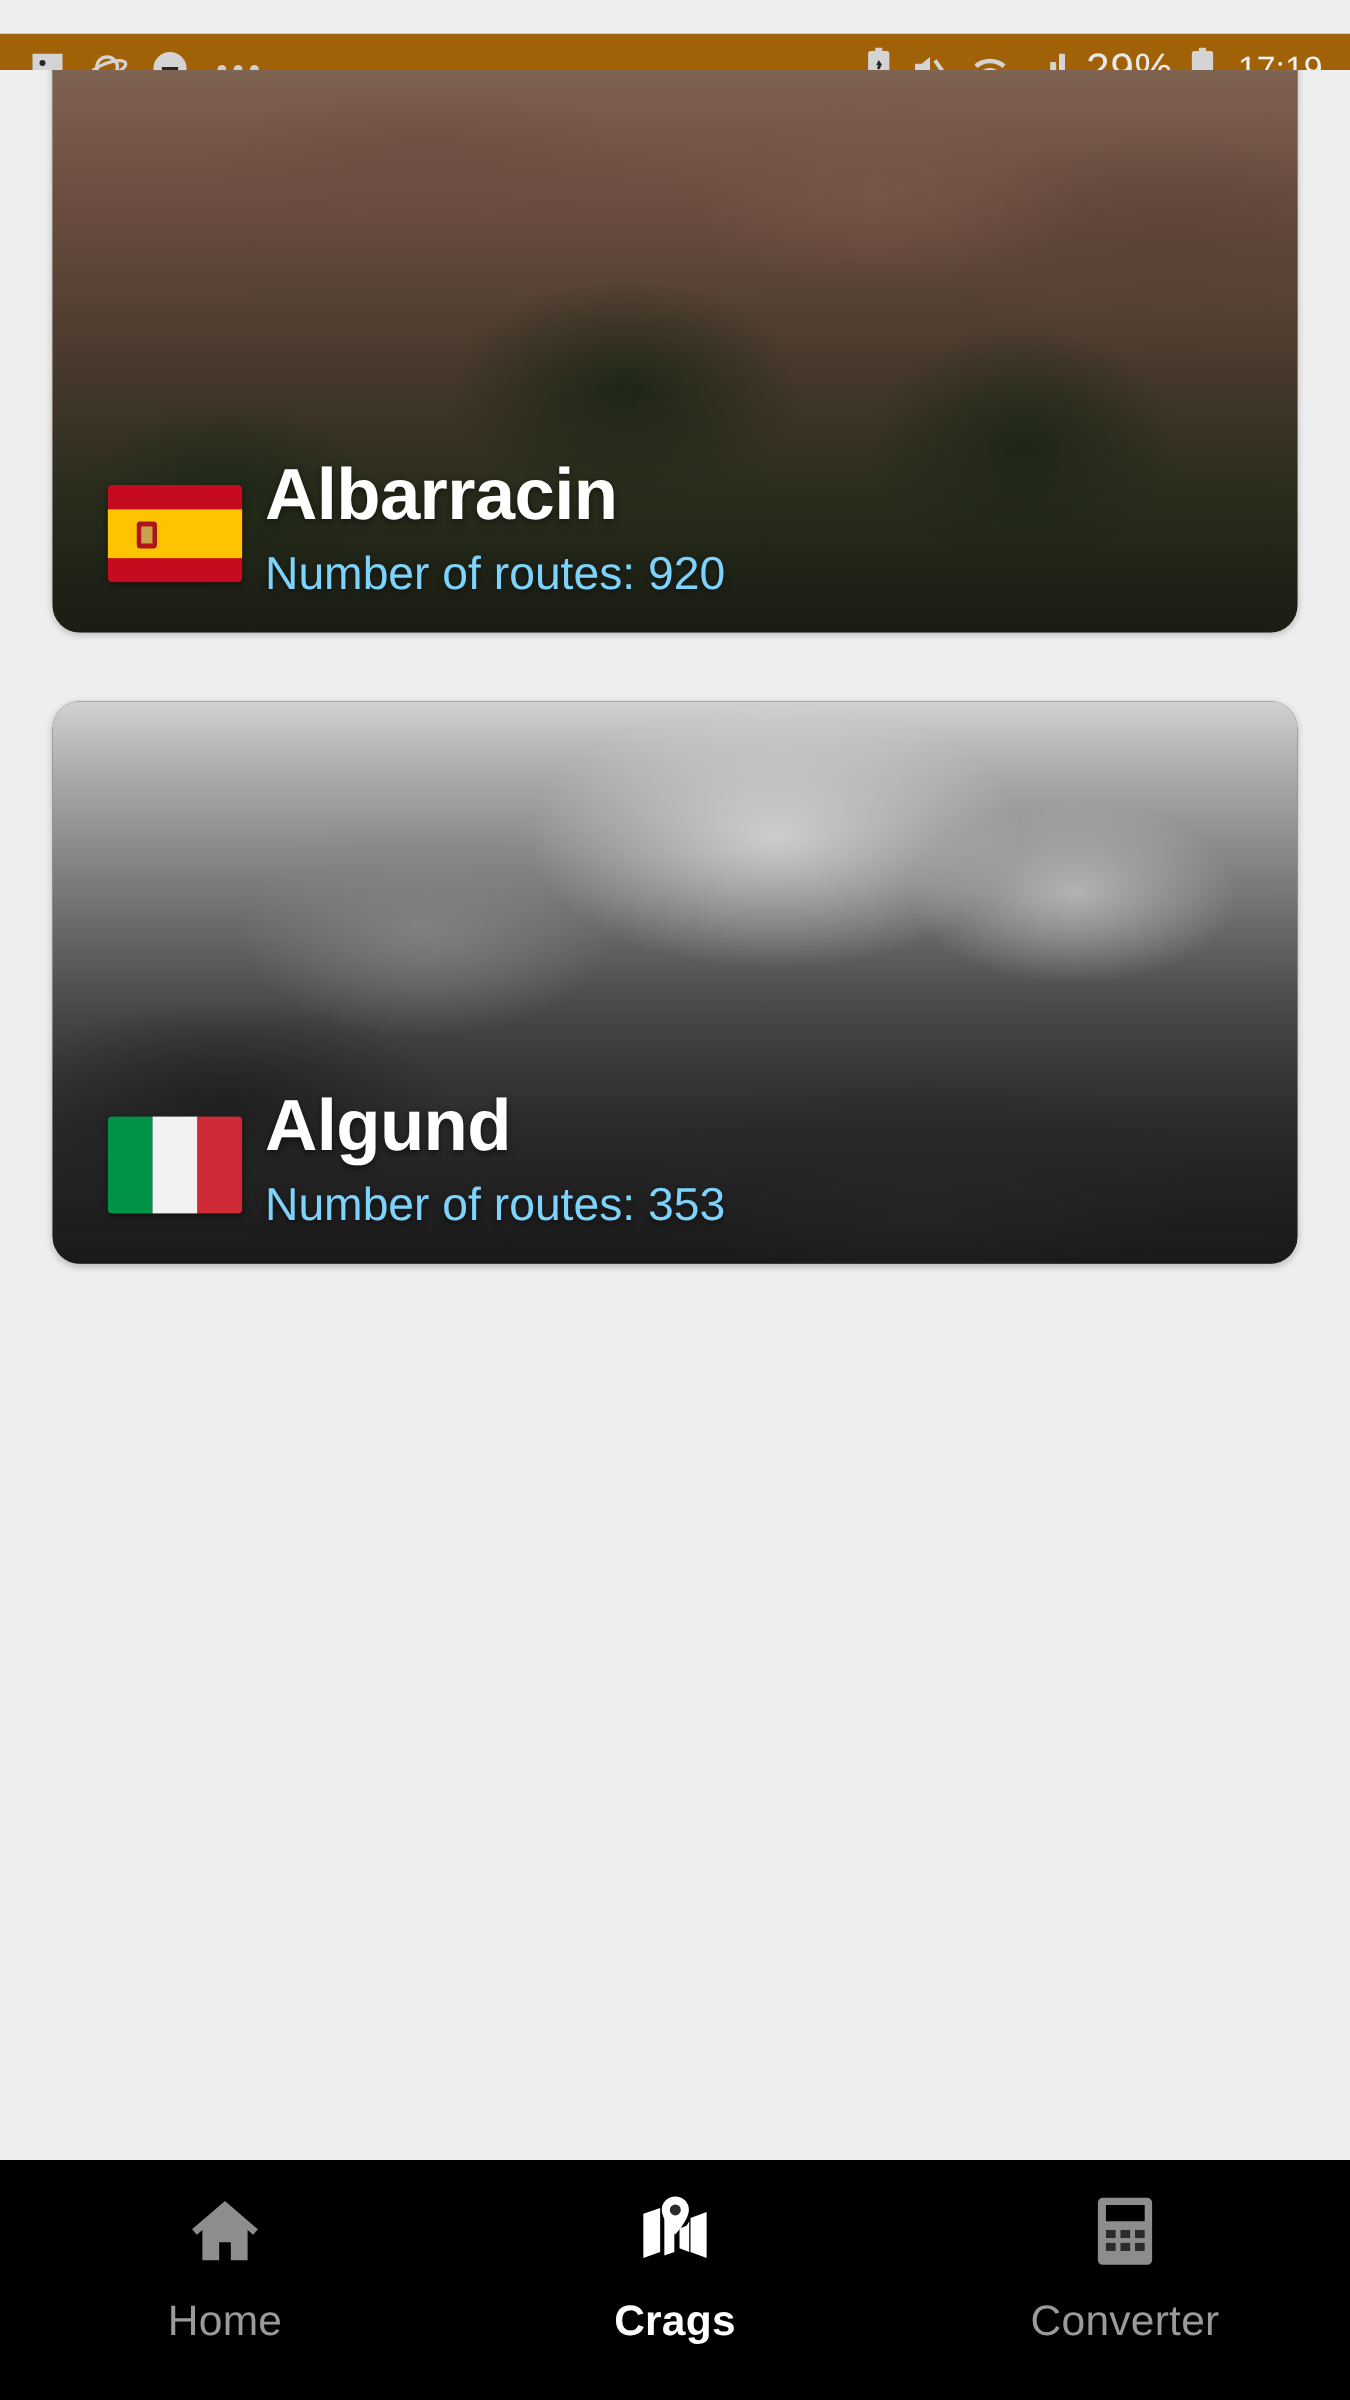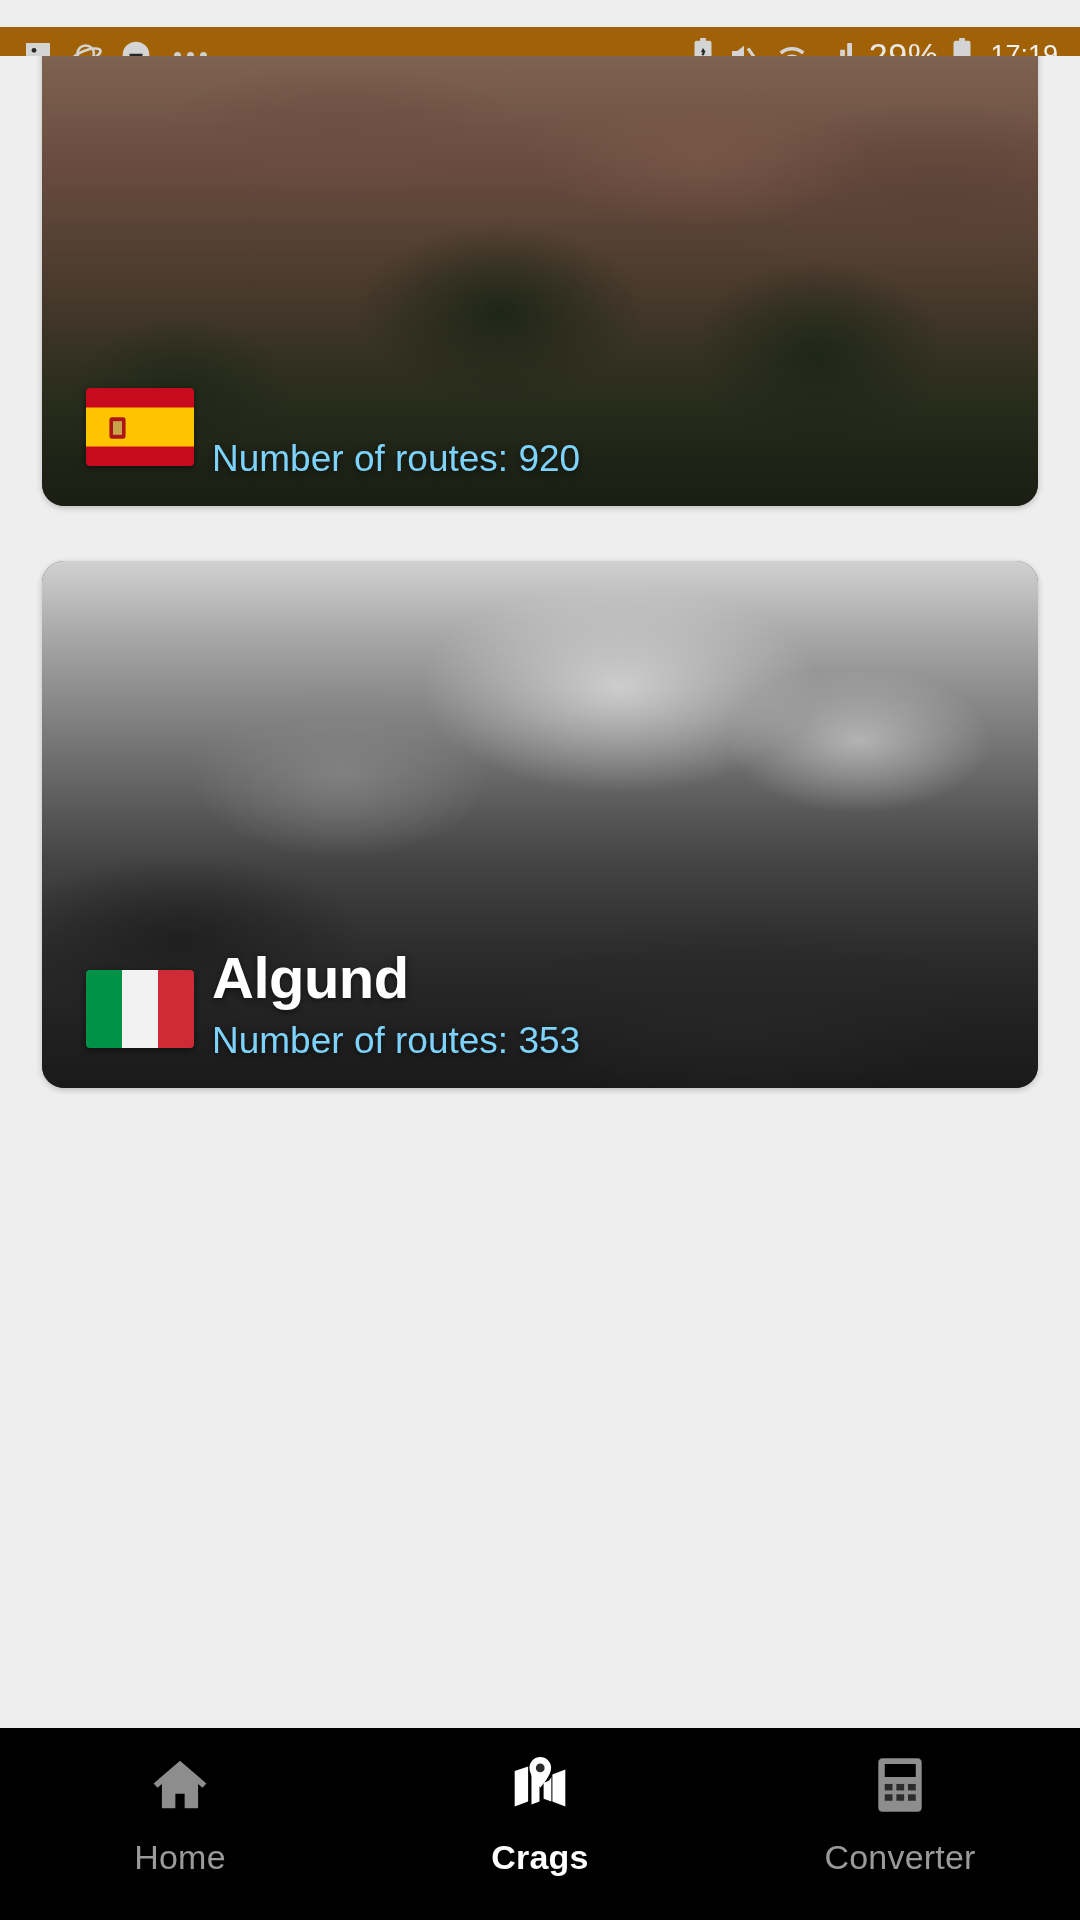--- a/index.html
+++ b/index.html
@@ -39,21 +39,21 @@
     overflow:hidden;
   }
   .cards{
     position:relative;
     padding:0 42px;
   }
 
   .crag-card{
     position:relative;
     width:996px;
-    height:527px;
+    height:450px;
     border-radius:22px;
     overflow:hidden;
     margin-bottom:55px;
     box-shadow:0 2px 6px rgba(0,0,0,0.22);
     background:#5a5146;
   }
   .crag-card.first{ margin-top:-58px; height:508px; }
 
   .card-photo{ position:absolute; inset:0; }
   .card-overlay{
@@ -238,20 +238,21 @@
       <div class="card-caption">
         <span class="flag">
           <svg viewBox="0 0 60 40" preserveAspectRatio="none">
             <rect width="60" height="40" fill="#c60b1e"></rect>
             <rect y="10" width="60" height="20" fill="#ffc400"></rect>
             <rect x="13" y="15" width="9" height="11" rx="1.5" fill="#ad1519"></rect>
             <rect x="15" y="17" width="5" height="7" fill="#c7a44b"></rect>
           </svg>
         </span>
         <span class="cap-text">
+          <span class="crag-name">Albarracin</span>
           <span class="crag-routes">Number of routes: 920</span>
         </span>
       </div>
     </div>
 
     <div class="crag-card">
       <div class="card-photo ph-algund"></div>
       <div class="card-overlay"></div>
       <div class="card-caption">
         <span class="flag">

